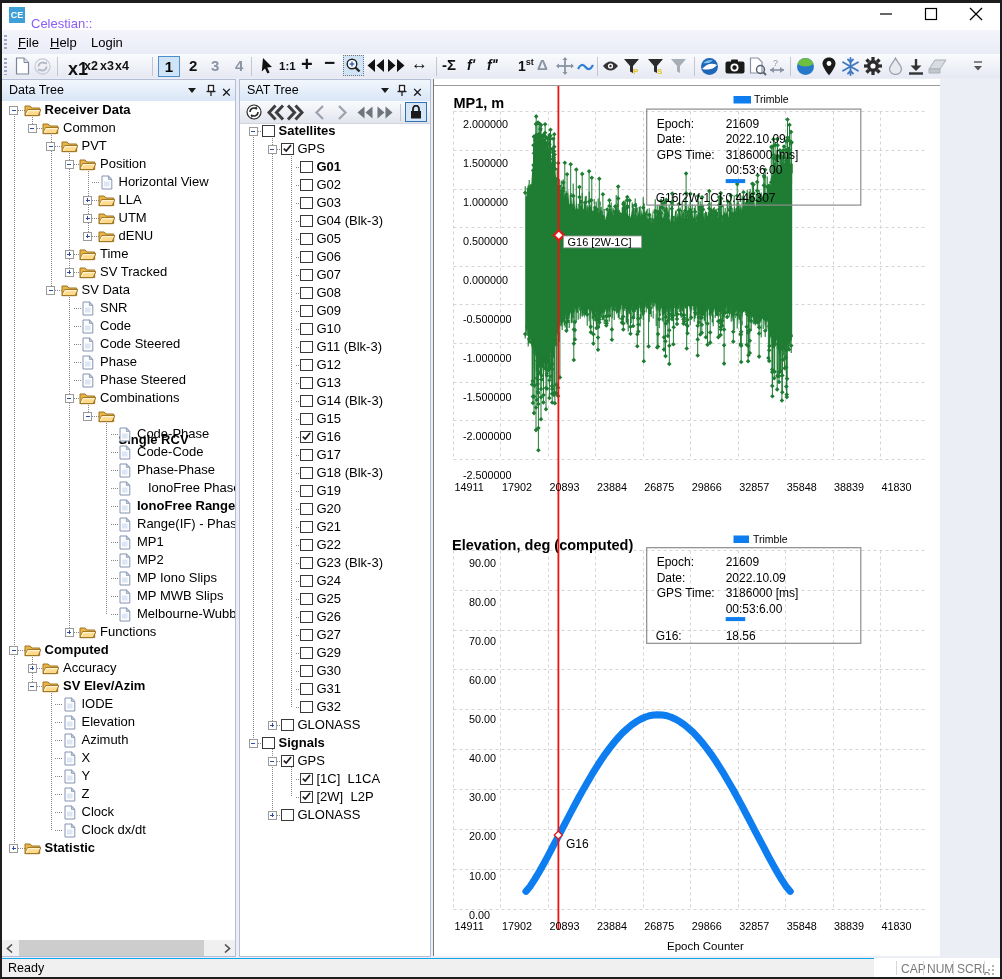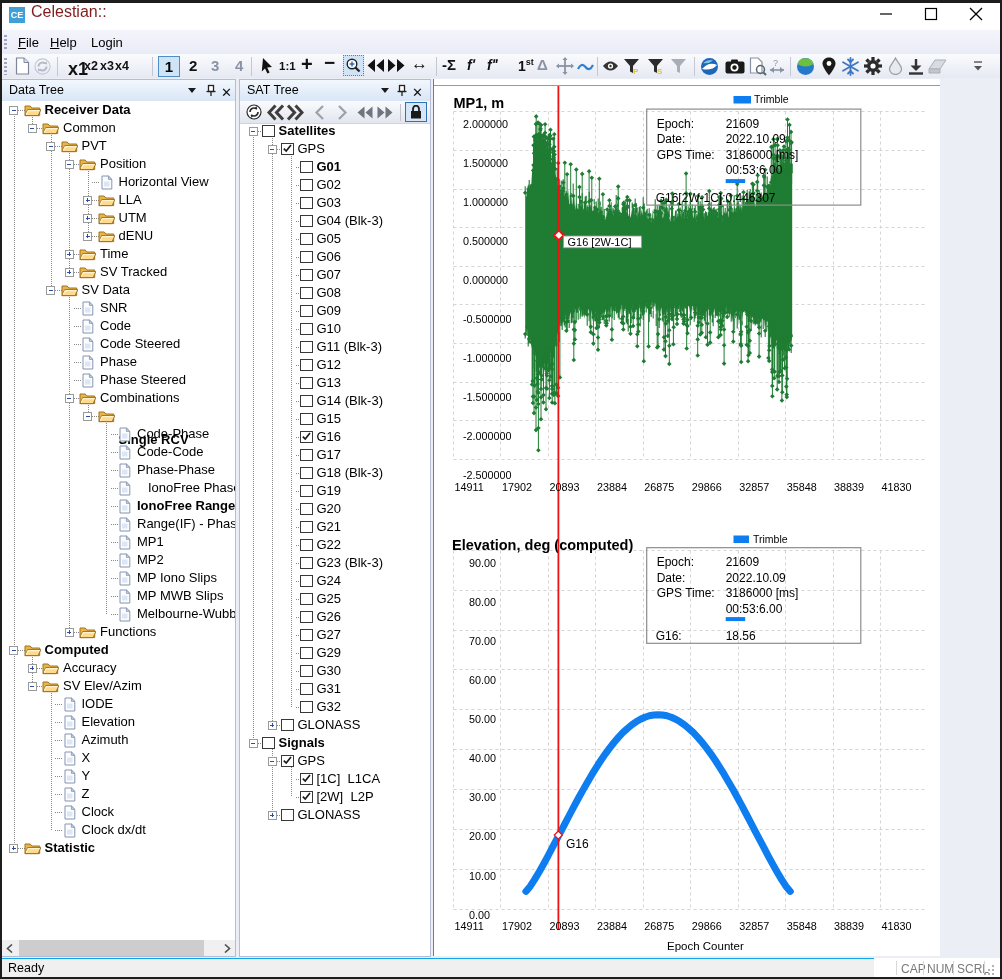--- a/index.html
+++ b/index.html
@@ -1,19 +1,19 @@
 <!DOCTYPE html>
 <html><head><meta charset="utf-8"><style>
 *{margin:0;padding:0;box-sizing:border-box}
 html,body{width:1002px;height:979px;overflow:hidden}
 body{font-family:"Liberation Sans",sans-serif;background:#fff;position:relative}
 .wb{position:absolute;background:#1d1d1d;z-index:50}
 .titlebar{position:absolute;left:0;top:0;width:822px;height:30px;background:#fff}
 .appicon{position:absolute;left:9px;top:7px;width:16px;height:16px;background:#3fa0d8;color:#fff;font-weight:bold;font-size:9px;text-align:center;line-height:16px}
-.apptitle{position:absolute;left:31px;top:3px;font-size:16px;color:#7f1d1d}
+.apptitle{position:absolute;left:31px;top:16px;font-size:13px;color:#8b5cf6}
 .menubar{position:absolute;left:0;top:30px;width:1002px;height:24px;background:linear-gradient(#f4f5fb,#e9ebf6)}
 .menuitem{position:absolute;top:5px;font-size:13px;color:#000}
 .grip{position:absolute;width:3px;background-image:repeating-linear-gradient(to bottom,#9da5c0 0 2px,transparent 2px 4px)}
 .toolbar{position:absolute;left:0;top:54px;width:1002px;height:25px;background:linear-gradient(#fafbfd,#e6e9f3);border-bottom:1px solid #c3c8d4}
 .tbtxt{position:absolute;font-weight:bold;color:#111;font-size:14px;top:5px}
 .tbgray{color:#8a93a3}
 .tsep{position:absolute;top:3px;height:19px;width:1px;background:#c2c7d2}
 .panelarea{position:absolute;left:0;top:78px;width:1002px;height:880px;background:#eceef5}
 .panel{position:absolute;background:#fff;border:1px solid #b5bdd6}
 .phead{position:absolute;left:0;top:0;right:0;height:21px;background:linear-gradient(#f2f7fd,#d9e6f7);font-size:12.5px;color:#000;padding-left:7px;line-height:21px}
@@ -571,21 +571,21 @@
           <div class="eb" style="left:27.5px;top:681.5px">
             <span class="ebh"></span>
           </div>
           <div style="position:absolute;left:42px;top:679px">
             <svg class="ti" width="17" height="14" viewBox="0 0 17 14">
               <path d="M1 3 L6.2 3 L7.8 5 L15.7 5 L15.7 12.6 L1 12.6 Z" fill="#eab547" stroke="#9c7322" stroke-width="1"></path>
               <path d="M1 12.6 L3.7 6.6 L16.8 6.6 L14.2 12.6 Z" fill="#ffd98c" stroke="#9c7322" stroke-width="1"></path>
               <path d="M2.2 11.6 L4.3 7.6 L15.6 7.6" fill="none" stroke="#fff3d2" stroke-width="1.2"></path>
             </svg>
           </div>
-          <div class="tl" style="left:63px;top:677px;font-weight:normal">SV Elev/Azim</div>
+          <div class="tl" style="left:63px;top:677px;font-weight:bold">SV Elev/Azim</div>
           <div class="dh" style="left:55px;top:704px;width:8px"></div>
           <div style="position:absolute;left:63.5px;top:696.5px">
             <svg class="ti" width="12" height="15" viewBox="0 0 12 15">
               <path d="M1 1 L7.4 1 L10.8 4.4 L10.8 14 L1 14 Z" fill="#fdfdfd" stroke="#8494b4" stroke-width="1"></path>
               <path d="M7.4 1 L7.4 4.4 L10.8 4.4 Z" fill="#c9d5ec" stroke="#8494b4" stroke-width="0.8"></path>
               <rect x="3" y="6.5" width="5.5" height="5" fill="#dde6f4"></rect>
             </svg>
           </div>
           <div class="tl" style="left:81.5px;top:695px;font-weight:normal">IODE</div>
           <div class="dh" style="left:55px;top:722px;width:8px"></div>

